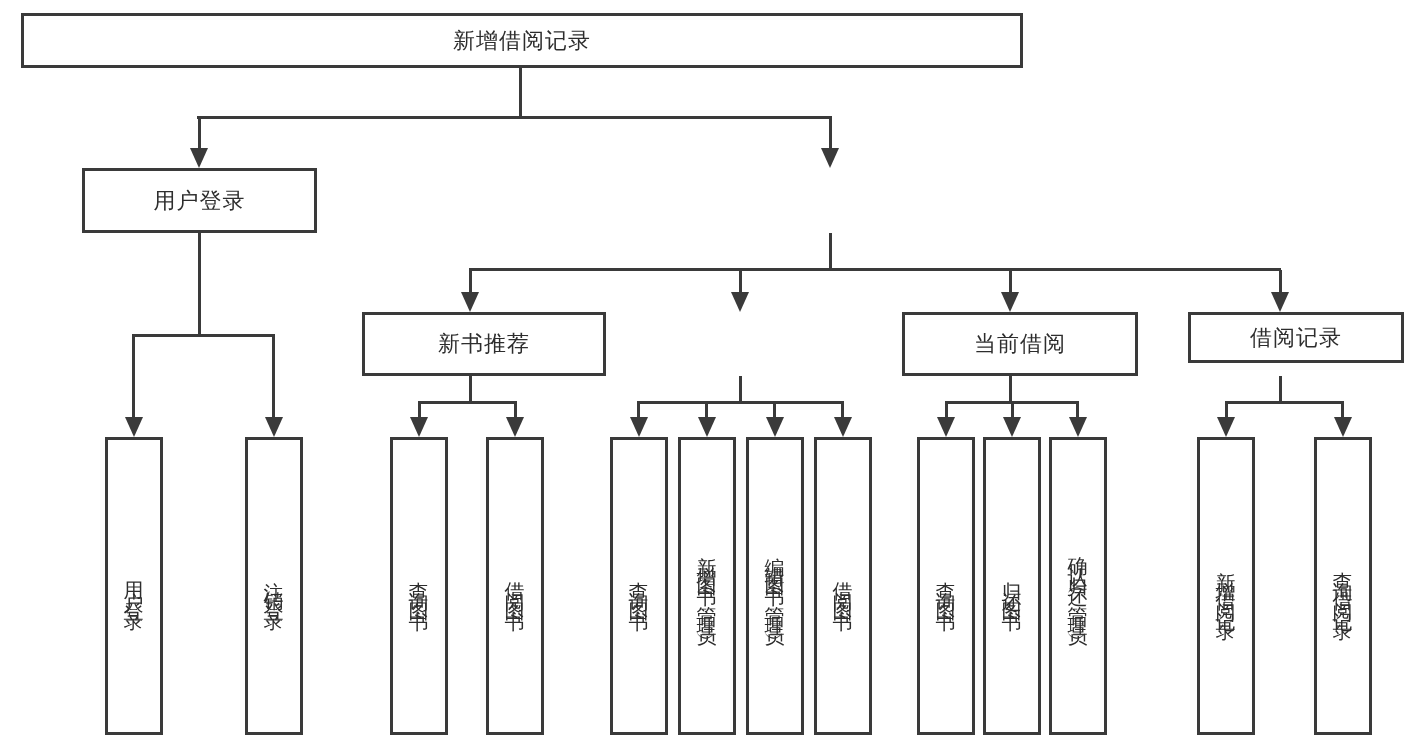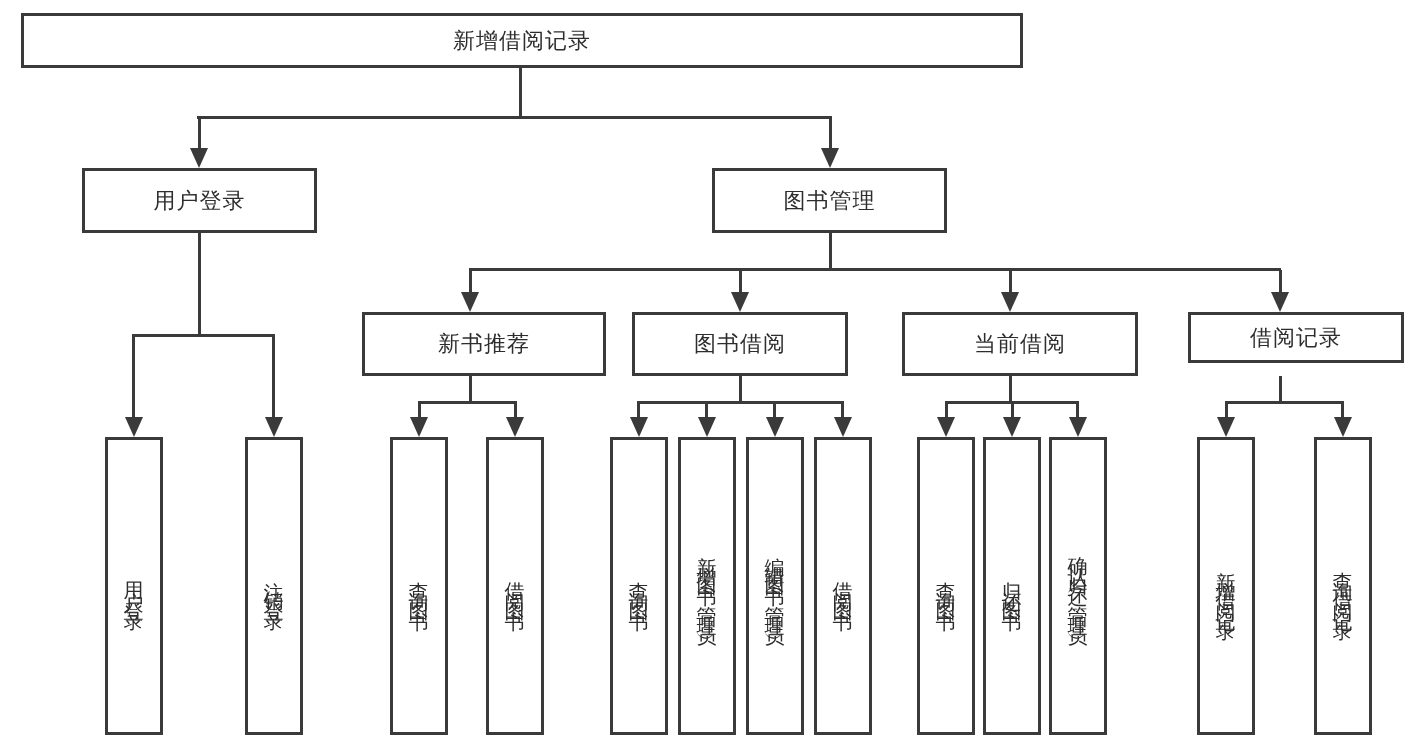--- a/index.html
+++ b/index.html
@@ -64,29 +64,23 @@
 
 <div class="stage">
 
   <div class="box" style="left:21px;top:13px;width:1002px;height:55px">
     <span>新增借阅记录</span>
   </div>
 
   <div class="box" style="left:82px;top:168px;width:235px;height:65px">
     <span>用户登录</span>
   </div>
-  <div class="box" style="left:712px;top:168px;width:235px;height:65px">
-    <span>图书管理</span>
-  </div>
 
   <div class="box" style="left:362px;top:312px;width:244px;height:64px">
     <span>新书推荐</span>
-  </div>
-  <div class="box" style="left:632px;top:312px;width:216px;height:64px">
-    <span>图书借阅</span>
   </div>
   <div class="box" style="left:902px;top:312px;width:236px;height:64px">
     <span>当前借阅</span>
   </div>
   <div class="box" style="left:1188px;top:312px;width:216px;height:51px">
     <span>借阅记录</span>
   </div>
 
   <div class="vbox" style="left:105px">
     <span>用户登录</span>

